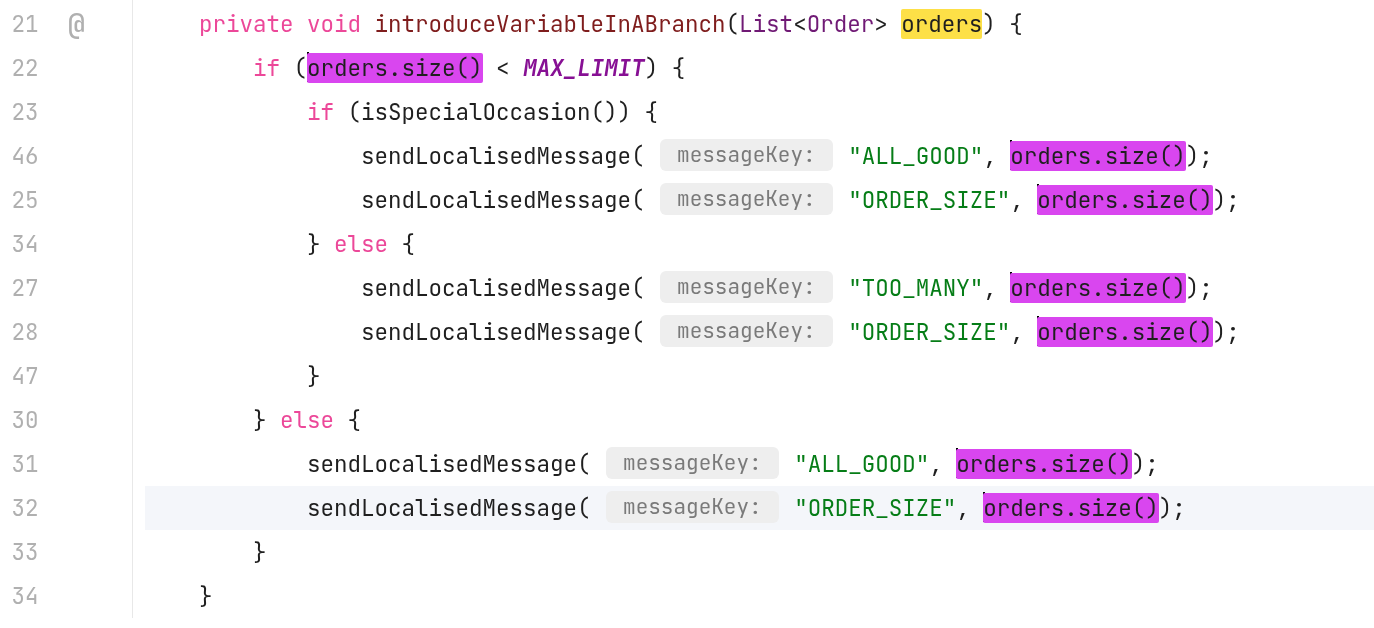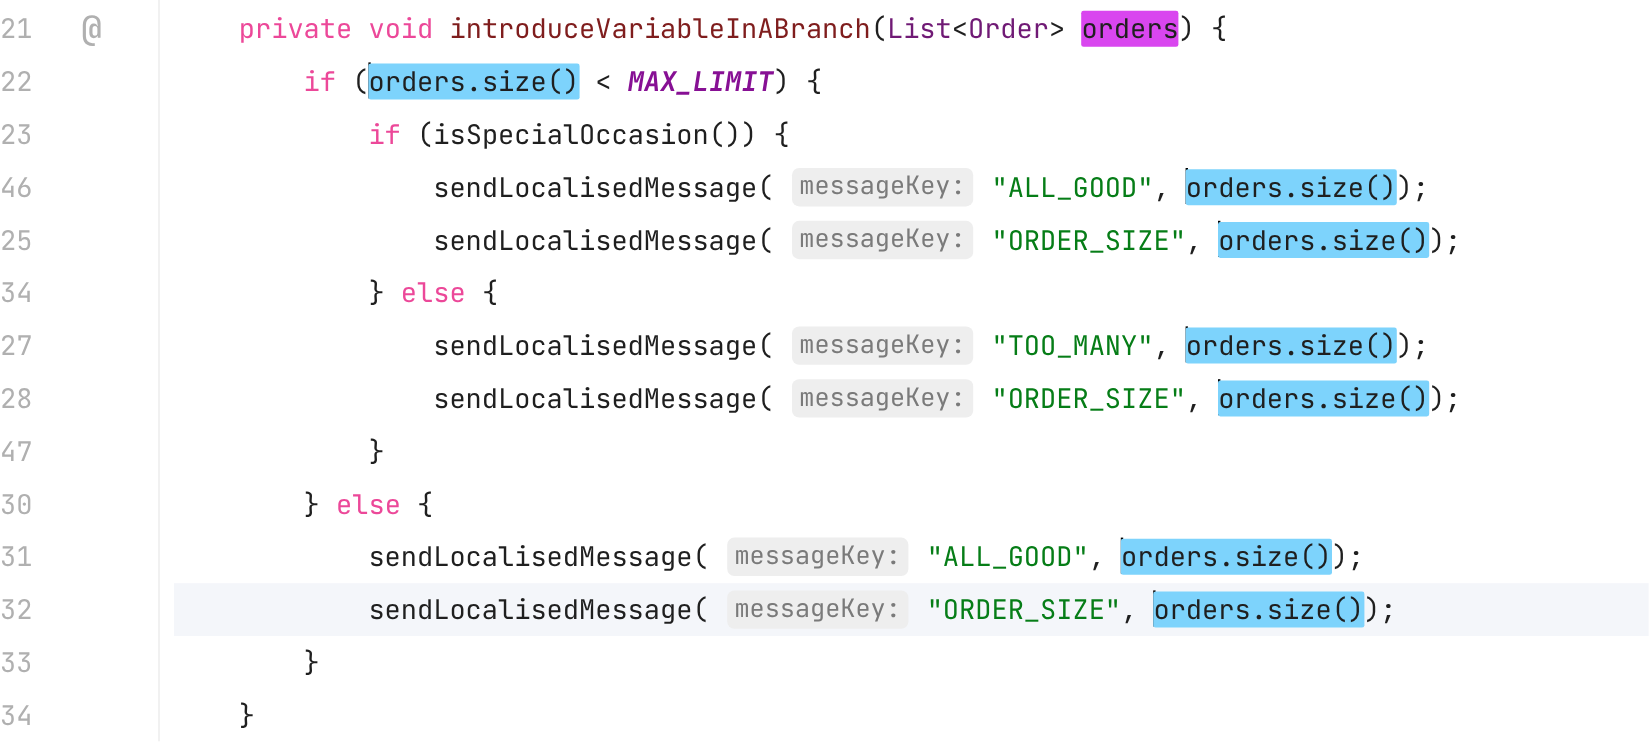--- a/index.html
+++ b/index.html
@@ -8,21 +8,21 @@
     font-size:22.5px;
     line-height:44px;
     color:#1f1f1f;
     width:1374px;
     overflow:hidden;
   }
   .editor{display:flex;flex-direction:row;}
   .gutter{
     width:62px;
     flex:0 0 62px;
-    text-align:left;
+    text-align:center;
     color:#b0b0b0;
     user-select:none;
     padding-top:2px;
   }
   .gutter .ln{height:44px;padding-right:12px;box-sizing:border-box;}
   .gap{
     width:70px;
     flex:0 0 70px;
     position:relative;
     border-right:1px solid #e8e8e8;
@@ -37,28 +37,28 @@
   .code{flex:1;padding-left:12px;padding-top:2px;position:relative;}
   .row{height:44px;white-space:pre;position:relative;}
   .row-hl{background:#f4f6fa;}
   .kw{color:#ec4899;}
   .mname{color:#7f1d1d;text-align:right;}
   .const{color:#871094;font-style:italic;font-weight:bold;}
   .str{color:#067d17;}
   .type{color:#701a75;}
   .ident{color:#1f1f1f;}
   .pn{color:#1f1f1f;}
-  .sel{background:#7dd3fc;border-radius:2px;}
-  .usage{background:#d946ef;border-radius:2px;}
+  .sel{background:#d946ef;border-radius:2px;}
+  .usage{background:#fde047;border-radius:2px;}
   .hint{
     display:inline-block;
     background:#eeeeee;
     color:#7a7a7a;
     border-radius:6px;
-    padding:0 6px;
+    padding:0 17px;
     font-size:21px;
     line-height:32px;
     vertical-align:2px;
     margin:0 2px;
   }
   
   .caret{display:inline-block;width:2px;height:30px;background:#000;vertical-align:-6px;margin-right:-2px;}
   
 </style>
 </head>

